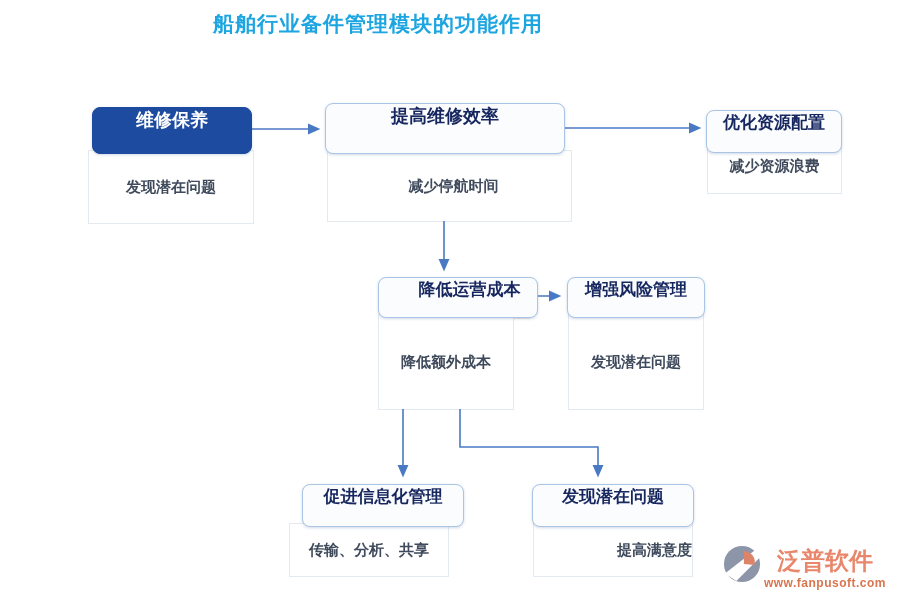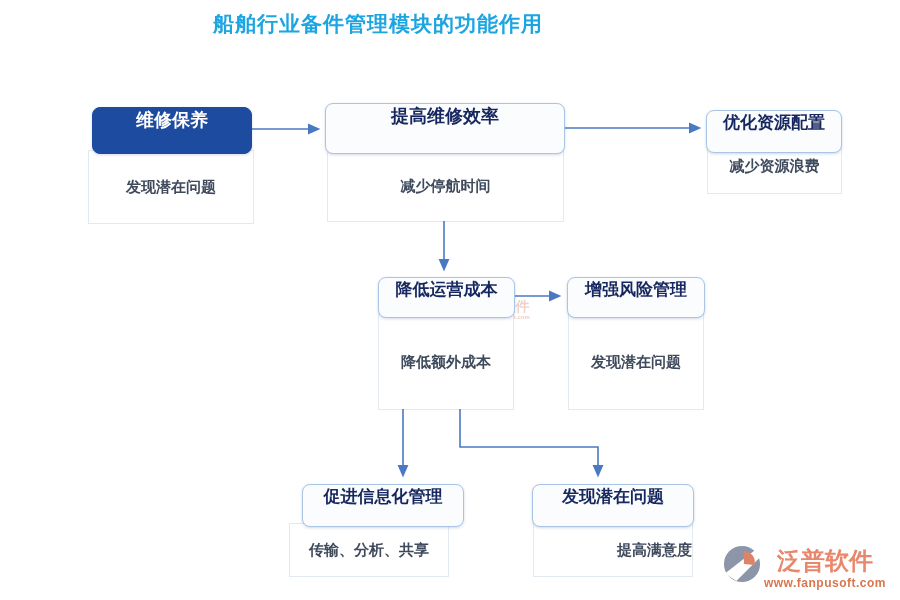--- a/index.html
+++ b/index.html
@@ -67,32 +67,32 @@
   <div class="node-header primary" style="left:92px;top:107px;width:158px;height:45px;">
     <span>维修保养</span>
   </div>
   <div class="node-body" style="left:88px;top:150px;width:164px;height:72px;">
     <span>发现潜在问题</span>
   </div>
 
   <div class="node-header" style="left:325px;top:103px;width:238px;height:49px;">
     <span>提高维修效率</span>
   </div>
-  <div class="node-body" style="left:327px;top:150px;width:235px;height:70px;">
+  <div class="node-body" style="left:327px;top:150px;width:235px;height:70px;padding-left:8px;">
     <span>减少停航时间</span>
   </div>
 
   <div class="node-header" style="left:706px;top:110px;width:134px;height:41px;font-size:17px;">
     <span>优化资源配置</span>
   </div>
   <div class="node-body" style="left:707px;top:139px;width:133px;height:53px;">
     <span>减少资源浪费</span>
   </div>
 
-  <div class="node-header" style="left:378px;top:277px;width:135px;height:39px;font-size:17px;">
+  <div class="node-header" style="left:378px;top:277px;width:135px;height:39px;font-size:17px;padding-left:23px;">
     <span>降低运营成本</span>
   </div>
   <div class="node-body" style="left:378px;top:314px;width:134px;height:94px;">
     <span>降低额外成本</span>
   </div>
 
   <div class="node-header" style="left:567px;top:277px;width:136px;height:39px;font-size:17px;">
     <span>增强风险管理</span>
   </div>
   <div class="node-body" style="left:568px;top:314px;width:134px;height:94px;">

